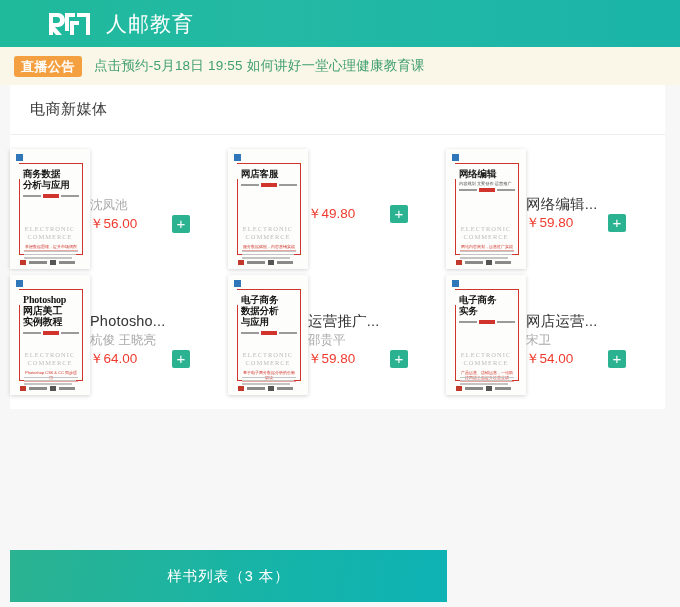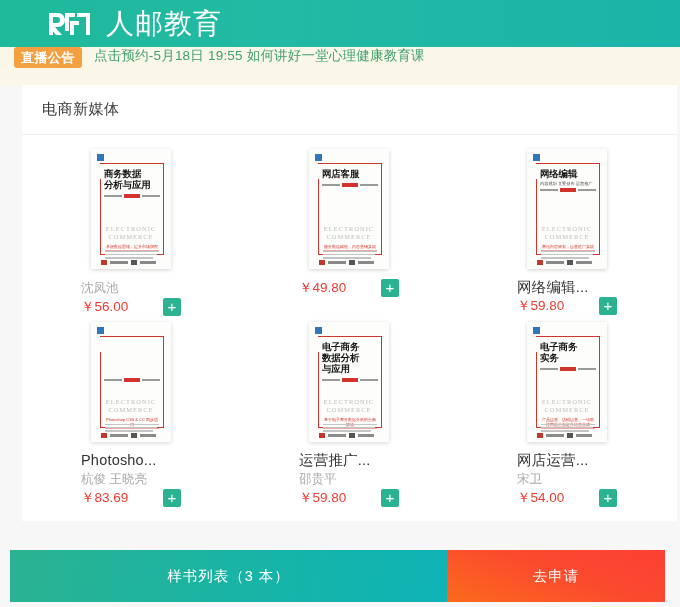--- a/index.html
+++ b/index.html
@@ -29,33 +29,33 @@
   .logo-mark {
     width: 44px;
     height: 30px;
     margin-right: 14px;
     flex: 0 0 auto;
     margin-left: -4px;
   }
   .logo-mark svg { display: block; }
   .app-title {
     color: #ffffff;
-    font-size: 28px;
+    font-size: 21px;
     letter-spacing: 1px;
     line-height: 1;
     white-space: nowrap;
     text-align: center;
   }
 
   
   .notice-bar {
     height: 38px;
     background: #fbf7e8;
     display: flex;
-    align-items: flex-start;
+    align-items: center;
     padding-left: 14px;
     box-sizing: border-box;
   }
   .notice-tag {
     background: #f5a040;
     color: #ffffff;
     font-size: 13px;
     font-weight: bold;
     padding: 4px 7px;
     border-radius: 3px;
@@ -67,21 +67,21 @@
     margin-left: 12px;
     color: #3f9f6e;
     font-size: 13.5px;
     white-space: nowrap;
     letter-spacing: 0.2px;
   }
 
   
   .panel {
     position: absolute;
-    left: 22px;
+    left: 10px;
     top: 85px;
     width: 655px;
     background: #ffffff;
   }
   .section-title-row {
     height: 50px;
     display: flex;
     align-items: center;
     padding-left: 20px;
     box-sizing: border-box;
@@ -97,21 +97,21 @@
   .book-grid {
     display: flex;
     flex-wrap: wrap;
     padding: 14px 0 8px 0;
   }
   .book-card {
     width: 218px;
     box-sizing: border-box;
     padding: 0 0 6px 0;
     display: flex;
-    flex-direction: column;
+    flex-direction: row;
     align-items: center;
   }
   .cover-wrap {
     width: 80px;
     height: 120px;
     background: #ffffff;
     box-shadow: 0 1px 4px rgba(0,0,0,0.18);
     position: relative;
     overflow: hidden;
   }
@@ -499,20 +499,25 @@
       </div>
       <div class="book-card">
         <div class="cover-wrap">
           <div class="cover">
             <div class="cv-topstrip">
               <span class="cv-badge"></span>
               <span class="cv-lines"><i class="cv-line" style="width:92%"></i><i class="cv-line" style="width:86%"></i></span>
             </div>
             <div class="cv-frame"></div>
             <div class="cv-frame-left"></div>
+            <div class="cv-title latin">
+              <div>Photoshop</div>
+              <div>网店美工</div>
+              <div>实例教程</div>
+            </div>
             <div class="cv-kicker" style="top:56px">
               <i></i>
               <b></b>
               <i></i>
             </div>
             <div class="cv-authors" style="top:64px">
               <div>&nbsp;&nbsp;&nbsp;&nbsp;&nbsp;&nbsp;&nbsp;&nbsp;&nbsp;&nbsp;&nbsp;&nbsp;&nbsp;&nbsp;&nbsp;&nbsp;&nbsp;&nbsp;</div>
               <div>&nbsp;&nbsp;&nbsp;&nbsp;&nbsp;&nbsp;&nbsp;&nbsp;&nbsp;&nbsp;&nbsp;&nbsp;&nbsp;&nbsp;</div>
             </div>
             <div class="cv-ec" style="top:76px">ELECTRONIC<br>COMMERCE</div>
@@ -527,21 +532,21 @@
               <span class="txt" style="width:18px"></span>
               <span class="blk" style="background:#555"></span>
               <span class="txt" style="width:16px"></span>
             </div>
           </div>
         </div>
         <div class="book-meta">
           <div class="book-name">Photosho...</div>
           <div class="book-author">杭俊 王晓亮</div>
           <div class="price-row">
-            <div class="book-price">￥83.69</div>
+            <div class="book-price">￥64.00</div>
             <button class="add-btn">+</button>
           </div>
         </div>
       </div>
       <div class="book-card">
         <div class="cover-wrap">
           <div class="cover">
             <div class="cv-topstrip">
               <span class="cv-badge"></span>
               <span class="cv-lines"><i class="cv-line" style="width:92%"></i><i class="cv-line" style="width:86%"></i></span>
@@ -630,14 +635,13 @@
             <div class="book-price">￥54.00</div>
             <button class="add-btn">+</button>
           </div>
         </div>
       </div>
     </div>
 </div>
 
 <div class="action-bar">
   <button class="btn-list">样书列表（3 本）</button>
-  <button class="btn-apply">去申请</button>
 </div>
 
 </body></html>

